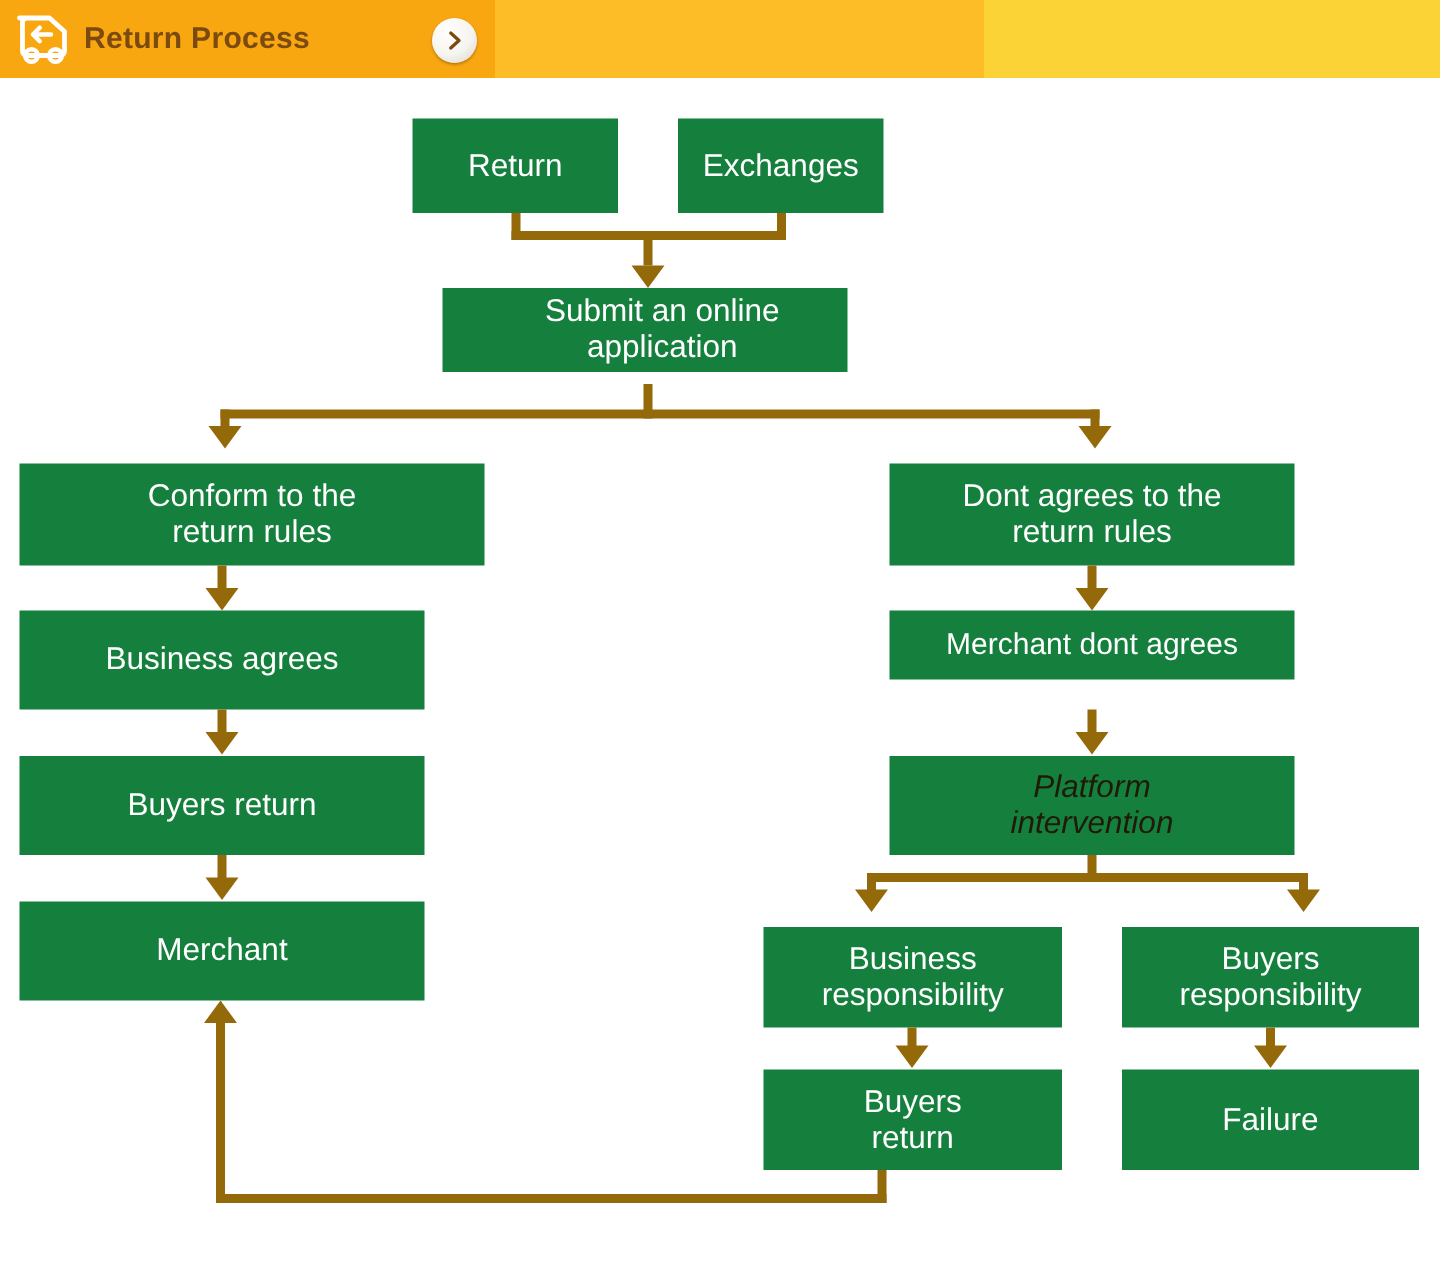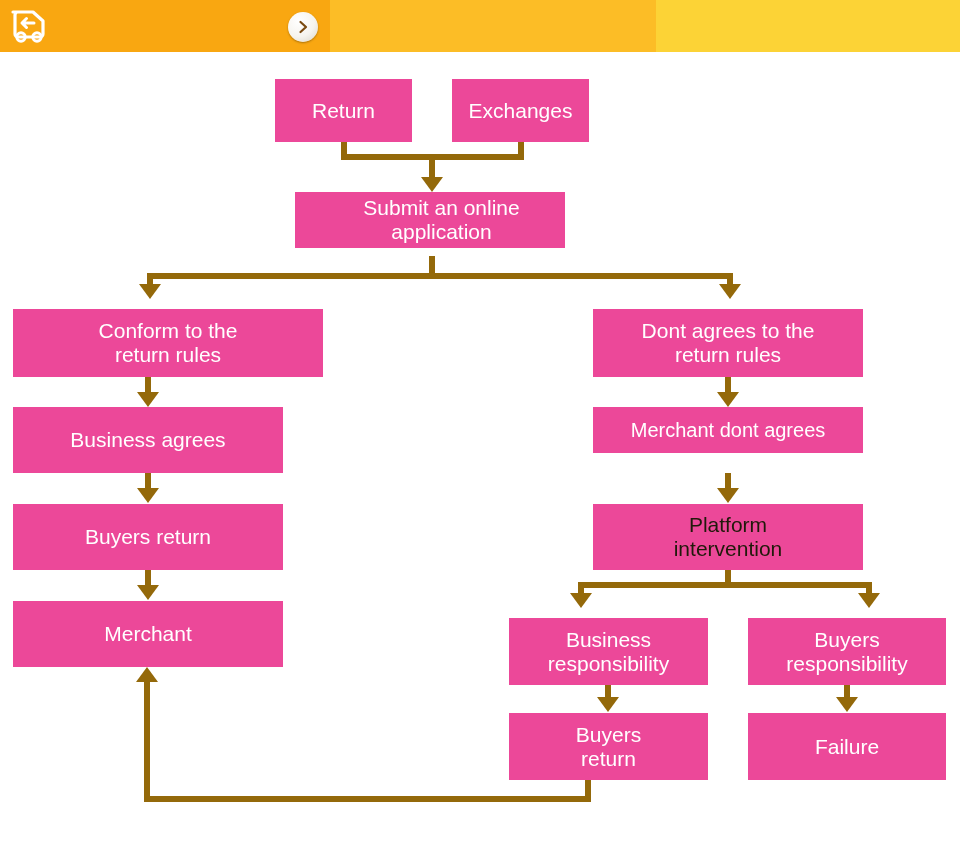--- a/index.html
+++ b/index.html
@@ -37,30 +37,30 @@
     box-shadow: 0 1px 2px rgba(80,50,0,.45);
     display: flex; align-items: center; justify-content: center;
   }
   #chevron-button svg { display:block; }
 
   
   #canvas { position: absolute; left: 0; top: 52px; width: 960px; height: 792px; }
 
   .node {
     position: absolute;
-    background: #ec4899;
+    background: #15803d;
     color: #FFFFFF;
     display: flex; align-items: center; justify-content: center;
     text-align: center;
     line-height: 1.14;
     font-size: 21px;
     padding: 2px 6px;
     white-space: pre-line;
   }
-  .node.dark-text { color: #201A0A; }
+  .node.dark-text { color: #201A0A; font-style: italic; }
   .node.sm { font-size: 20px; }
 
   
   .conn { position: absolute; background: #94690A; }
   .vline { width: 6px; }
   .hline { height: 6px; }
   .arrow-down {
     position: absolute; width: 0; height: 0;
     border-left: 11px solid transparent;
     border-right: 11px solid transparent;
@@ -85,20 +85,21 @@
 
     <div id="truck-icon">
       <svg width="44" height="42" viewBox="0 0 44 42">
         <path d="M5 7 h20 l10 9 v13 a3 3 0 0 1 -3 3 h-22 a3 3 0 0 1 -3 -3 v-19 a3 3 0 0 1 3 -3 z" fill="none" stroke="#FFFFFF" stroke-width="3.2" stroke-linejoin="round"></path>
         <circle cx="13" cy="32" r="4.2" fill="none" stroke="#FFFFFF" stroke-width="3"></circle>
         <circle cx="29" cy="32" r="4.2" fill="none" stroke="#FFFFFF" stroke-width="3"></circle>
         <path d="M26 18 h-12 M18.5 13.5 L14 18 L18.5 22.5" fill="none" stroke="#FFFFFF" stroke-width="3" stroke-linecap="round" stroke-linejoin="round"></path>
       </svg>
     </div>
 
+    <div id="header-title">Return Process</div>
 
     <div id="chevron-button">
       <svg width="16" height="16" viewBox="0 0 16 16">
         <path d="M5.5 3 L11 8 L5.5 13" fill="none" stroke="#7A4A10" stroke-width="2.2" stroke-linecap="round" stroke-linejoin="round"></path>
       </svg>
     </div>
   </div>
 
   <div id="canvas">
 

